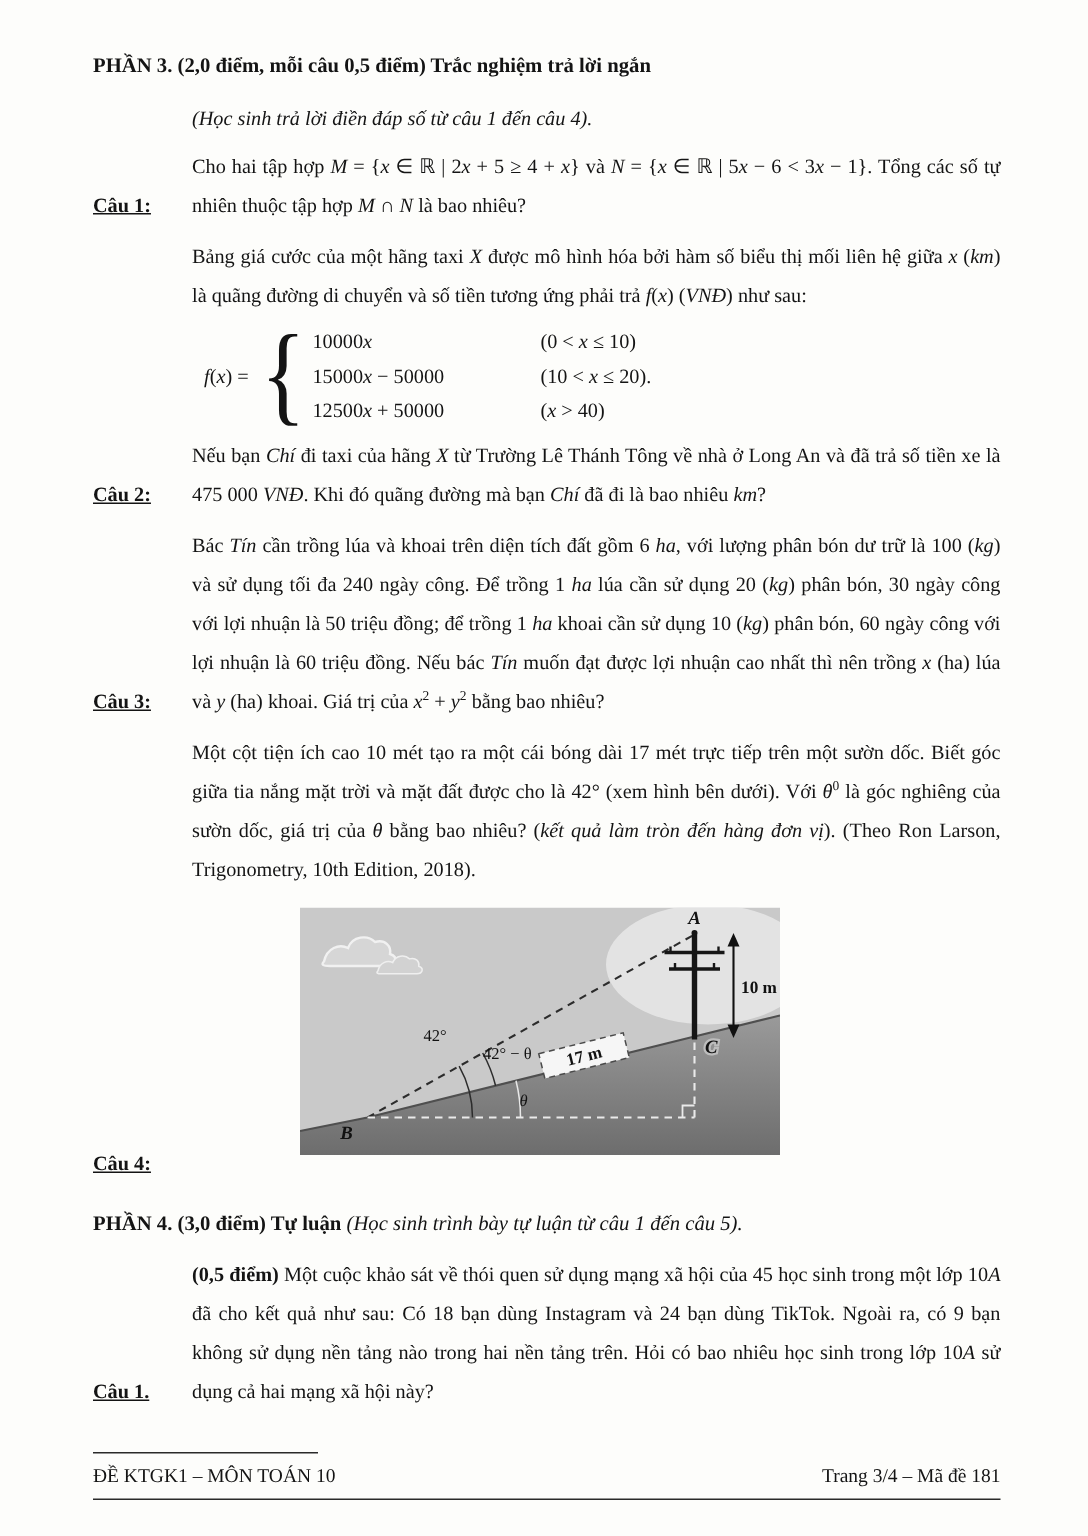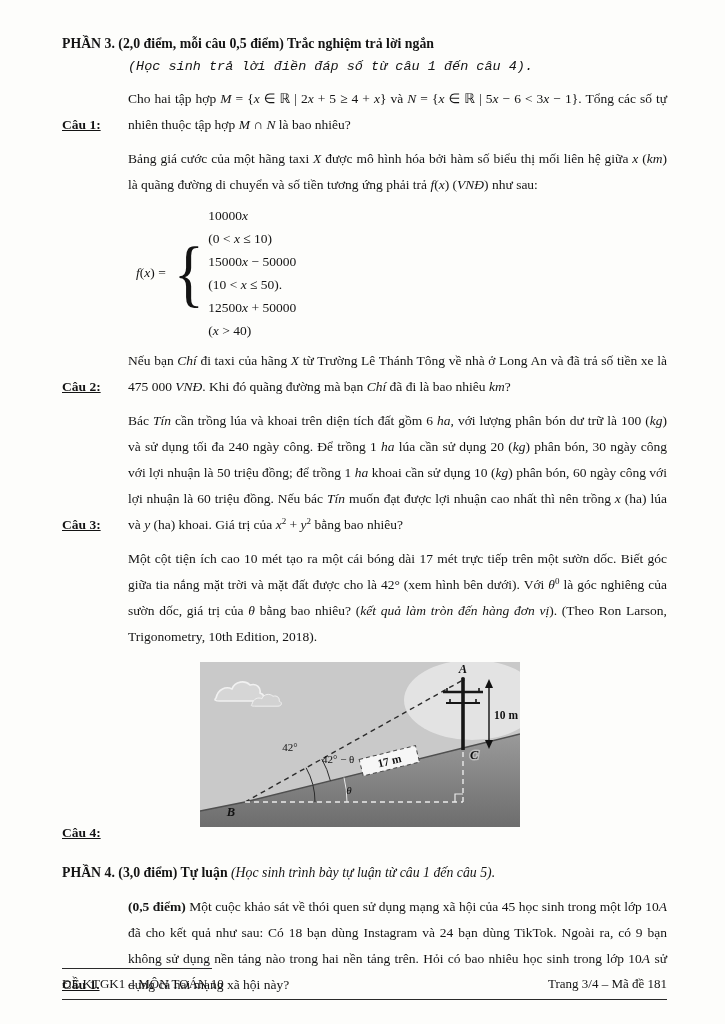--- a/index.html
+++ b/index.html
@@ -7,36 +7,36 @@
   body {
     background:#fdfdfb;
     font-family:"Liberation Serif", serif;
     color:#141414;
     position:relative;
     overflow:hidden;
   }
   .page { position:absolute; inset:0; padding:34px 58px 13px 62px; }
 
   .p3-head { font-weight:bold; font-size:13.8px; line-height:20px; }
-  .p3-sub  { font-style:italic; font-size:13.5px; line-height:22px; margin:2px 0 0 66px;font-family:Liberation Mono, monospace; }
+  .p3-sub  { font-style:italic; font-size:13.5px; line-height:22px; margin:14px 0 0 66px; }
 
   .question { display:flex; margin-top:8px; font-size:13.5px; line-height:26px;align-items:flex-end; }
   .qlabel { flex:0 0 66px; font-weight:bold; text-decoration:underline; }
   .qbody { flex:1; text-align:justify; }
   .para { text-align:justify; }
 
   .seg-i  { font-style:italic; }
   .seg-b  { font-weight:bold; }
   .seg-bi { font-weight:normal; font-style:italic; }
   sup { font-size:9px; vertical-align:super; line-height:0; }
 
   .formula { display:flex; align-items:center; margin:6px 0 6px 8px; text-align:left; }
   .flhs { margin-right:5px; white-space:nowrap;font-family:Liberation Serif, serif; }
   .brace { font-size:74px; line-height:69px; font-weight:normal; transform:scaleX(.85); margin-right:2px; }
-  .cases .crow { display:flex; line-height:23px;flex-direction:column; }
+  .cases .crow { display:flex; line-height:23px; }
   .cexpr { width:152px; }
   .ccond { }
 
   .figwrap { margin:12px 0 10px 72px; }
   svg text { font-family:"Liberation Serif", serif; }
   .flab { font-weight:bold; font-style:italic; font-size:12.5px; fill:#111; }
   .fang { font-size:11px; fill:#111; }
   .fmeas { font-weight:bold; font-size:11.5px; fill:#111; }
 
   .p4-head { margin-top:14px; font-size:13.8px; line-height:26px; }
@@ -66,21 +66,21 @@
       <div class="formula">
         <span class="flhs"><span class="seg-i">f</span><span>(</span><span class="seg-i">x</span><span>) =</span></span>
         <span class="brace">{</span>
         <div class="cases">
           <div class="crow">
             <span class="cexpr"><span>10000</span><span class="seg-i">x</span></span>
             <span class="ccond"><span>(0 &lt; </span><span class="seg-i">x</span><span> ≤ 10)</span></span>
           </div>
           <div class="crow">
             <span class="cexpr"><span>15000</span><span class="seg-i">x</span><span> − 50000</span></span>
-            <span class="ccond"><span>(10 &lt; </span><span class="seg-i">x</span><span> ≤ 50).</span></span>
+            <span class="ccond"><span>(10 &lt; </span><span class="seg-i">x</span><span> ≤ 20).</span></span>
           </div>
           <div class="crow">
             <span class="cexpr"><span>12500</span><span class="seg-i">x</span><span> + 50000</span></span>
             <span class="ccond"><span>(</span><span class="seg-i">x</span><span> &gt; 40)</span></span>
           </div>
         </div>
       </div>
       <p class="para"><span>Nếu bạn </span><span class="seg-bi">Chí</span><span> đi taxi của hãng </span><span class="seg-i">X</span><span> từ Trường Lê Thánh Tông về nhà ở Long An và đã trả số tiền xe là 475 000 </span><span class="seg-i">VNĐ</span><span>. Khi đó quãng đường mà bạn </span><span class="seg-bi">Chí</span><span> đã đi là bao nhiêu </span><span class="seg-i">km</span><span>?</span></p>
     </div>
   </div>

